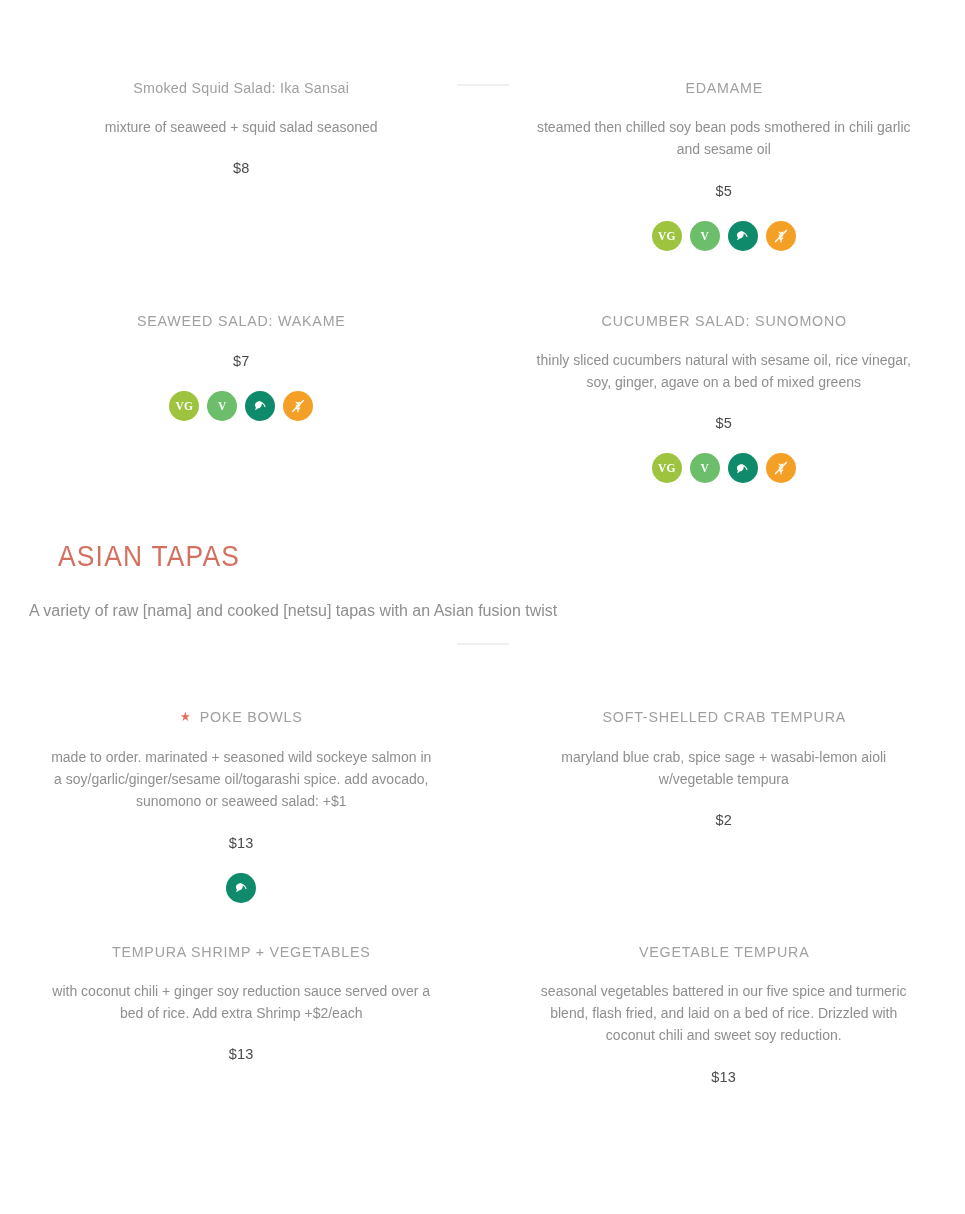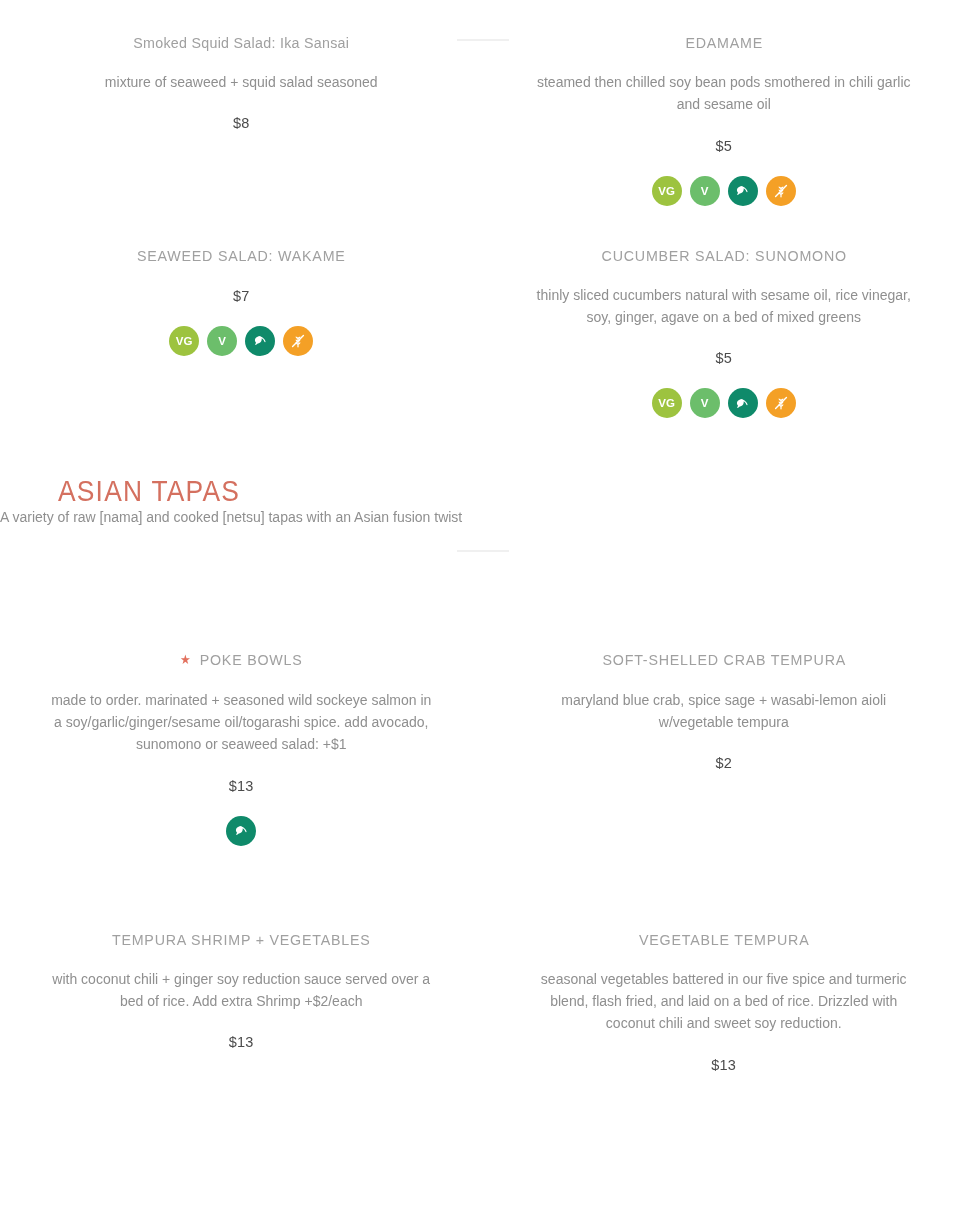--- a/index.html
+++ b/index.html
@@ -84,20 +84,21 @@
     top: -1px;
     display: inline-block;
   }
 
   
   .badges {
     display: flex;
     justify-content: center;
     gap: 8px;
     margin-top: 22px;
+    font-family: Liberation Serif, serif;
   }
 
   .badge {
     width: 30px;
     height: 30px;
     border-radius: 50%;
     display: flex;
     align-items: center;
     justify-content: center;
     color: #ffffff;
@@ -119,37 +120,39 @@
     font-size: 30px;
     font-weight: 400;
     color: #d4705f;
     letter-spacing: 1.4px;
     transform: scaleX(0.88);
     transform-origin: center;
     line-height: 1.1;
   }
 
   .section-sub {
-    font-size: 14px;
+    font-size: 16px;
     color: #8f8f8f;
+    margin-top: 28px;
     line-height: 21px;
+    padding-left: 29px;
   }
 
   .section-rule {
     margin-top: 22px;
   }
 </style>
 </head>
 <body>
 
 <div class="page">
 
   <div class="rule rule-top"></div>
 
-  <div class="menu-grid" id="salads-grid" style="margin-top: 33px; row-gap: 40px;">
+  <div class="menu-grid" id="salads-grid" style="margin-top: 78px; row-gap: 60px;">
       <div class="menu-item">
         <div class="item-title mixed"><span>Smoked Squid Salad: Ika Sansai</span></div>
         <div class="item-desc">mixture of seaweed + squid salad seasoned</div>
         <div class="item-price">$8</div>
       </div>
       <div class="menu-item">
         <div class="item-title"><span>EDAMAME</span></div>
         <div class="item-desc">steamed then chilled soy bean pods smothered in chili garlic and sesame oil</div>
         <div class="item-price">$5</div>
         <div class="badges">
@@ -232,21 +235,21 @@
         </div>
       </div>
     </div>
 
   <div class="section-head" style="margin-top:56px;">
     <div class="section-title">ASIAN TAPAS</div>
     <div class="section-sub">A variety of raw [nama] and cooked [netsu] tapas with an Asian fusion twist</div>
     <div class="rule section-rule"></div>
   </div>
 
-  <div class="menu-grid" id="tapas-grid" style="margin-top: 98px; row-gap: 84px;">
+  <div class="menu-grid" id="tapas-grid" style="margin-top: 62px; row-gap: 39px;">
       <div class="menu-item">
         <div class="item-title"><span class="star">★</span><span>POKE BOWLS</span></div>
         <div class="item-desc">made to order. marinated + seasoned wild sockeye salmon in a soy/garlic/ginger/sesame oil/togarashi spice. add avocado, sunomono or seaweed salad: +$1</div>
         <div class="item-price">$13</div>
         <div class="badges">
           <span class="badge" style="background:#0f8a6a;" title="plant-based">
             <svg width="19" height="19" viewBox="0 0 24 24" fill="#fff">
               <path d="M11.6 6.2c-3 .2-5.4 1.6-6.3 3.7-.8 1.9-.2 4 1.4 5.1 1.6 1.1 3.9.8 5.3-.7 1.2-1.3 1.7-3.2 1.6-5.1 1.6 1.1 2.8 2.7 3.4 4.5.1.4.6.6.9.4.4-.2.5-.6.4-1-.9-2.9-3.3-5.2-6.2-6.2-.2-.5-.4-.7-.5-.7z"></path>
               <path d="M5.6 16.3c-.4.3-.4.8-.1 1.1.3.3.8.3 1.1 0 .9-.9 1.7-1.7 2.4-2.6-.9.1-1.8 0-2.6-.4-.2.7-.5 1.3-.8 1.9z"></path>
               <ellipse cx="8.6" cy="10.6" rx="1.5" ry="1.5" fill="none" stroke="#fff" stroke-width="1.4"></ellipse>

